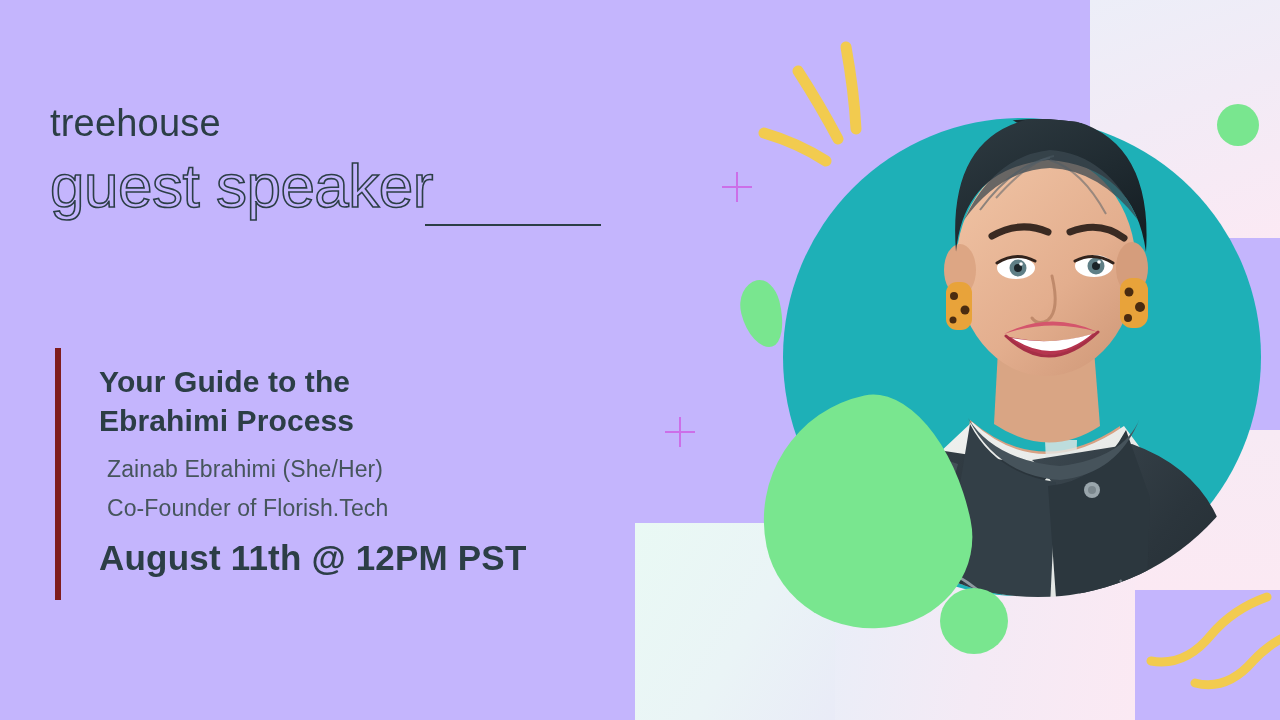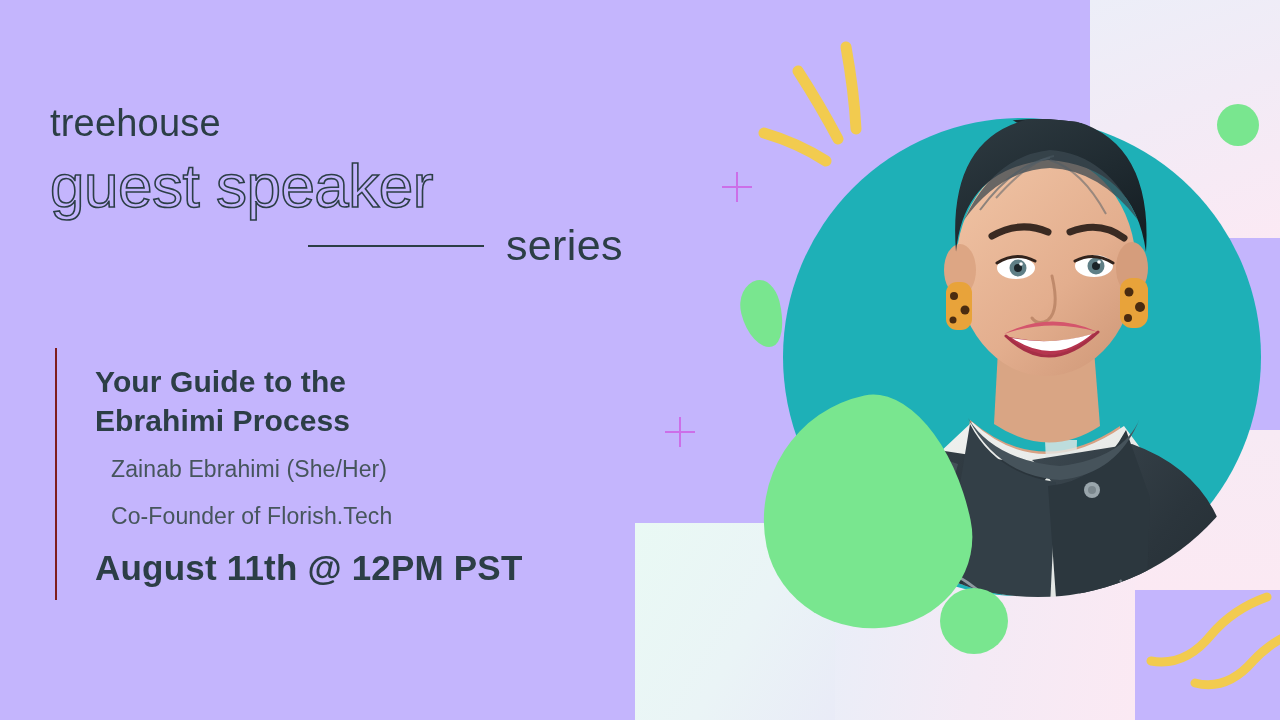--- a/index.html
+++ b/index.html
@@ -166,38 +166,38 @@
     line-height: 1;
     letter-spacing: 0.4px;
   }
 
   
   #details-block {
     position: absolute;
     left: 55px;
     top: 348px;
     height: 252px;
-    border-left: 2px solid #7f1d1d;
+    border-left: 6px solid #7f1d1d;
     padding-left: 38px;
     box-sizing: border-box;
   }
   #event-title {
     font-size: 30px;
     font-weight: 700;
     color: #2c3e46;
     line-height: 1.3;
     margin: 14px 0 0 0;
     letter-spacing: 0.1px;
   }
   #speaker-name, #speaker-role {
     font-size: 23px;
     font-weight: 400;
     color: #46555c;
     line-height: 1.33;
-    margin: 16px;
+    margin: 8px;
     letter-spacing: 0.1px;
   }
   #speaker-name { margin-top: 14px; }
   #event-datetime {
     font-size: 35px;
     font-weight: 700;
     color: #2c3e46;
     line-height: 1.2;
     margin-top: 14px;
     letter-spacing: 0.2px;
@@ -346,21 +346,20 @@
   <div class="plus-mark" id="plus-mid">
     <span class="bar-h"></span>
     <span class="bar-v"></span>
   </div>
 
   <div id="brand-lockup">
     <div id="brand-wordmark">treehouse</div>
     <div id="headline-outline">guest speaker</div>
     <div id="series-row">
       <div id="series-rule"></div>
-      <div id="series-label">series</div>
     </div>
   </div>
 
   <div id="details-block">
     <div id="event-title">
       <div>Your Guide to the</div>
       <div>Ebrahimi Process</div>
     </div>
     <p id="speaker-name">Zainab Ebrahimi (She/Her)</p>
     <p id="speaker-role">Co-Founder of Florish.Tech</p>

